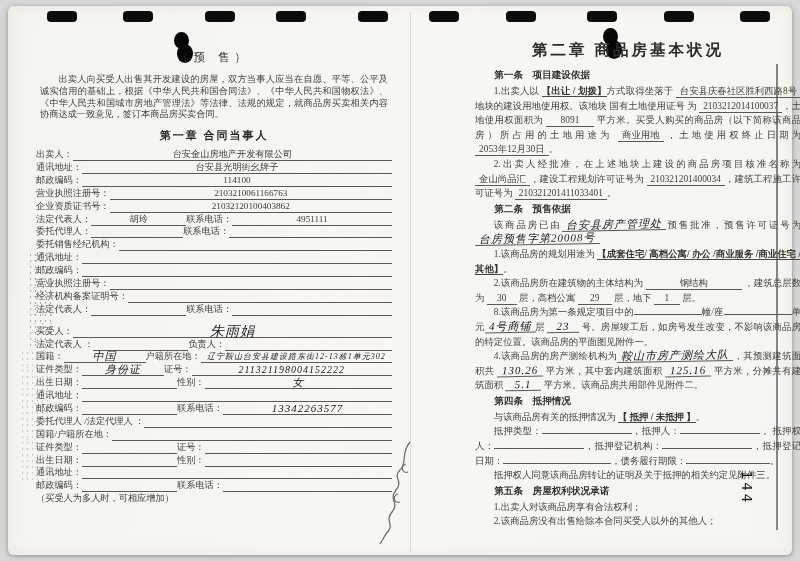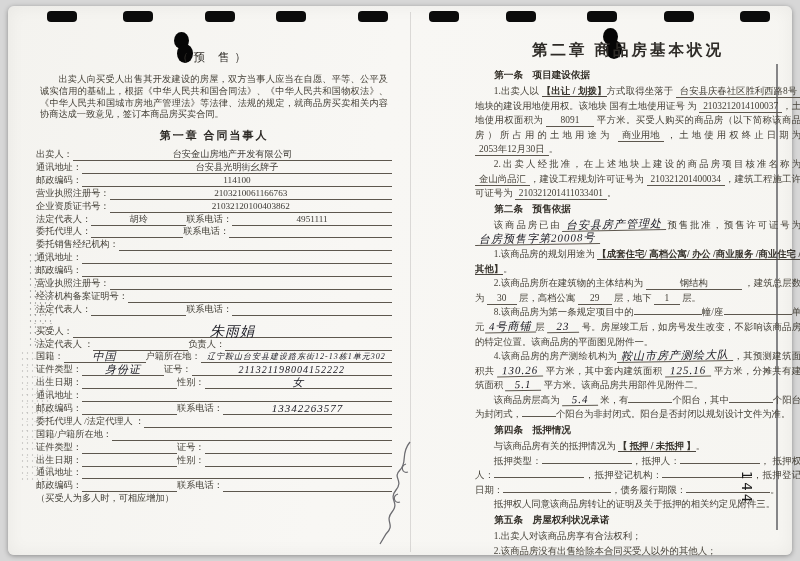--- a/index.html
+++ b/index.html
@@ -231,21 +231,20 @@
       <div class="rbody" id="right-body" style="margin-top:8px;">
           <div class="h3"><span class="t b">第一条　项目建设依据</span></div>
           <div class="para"><span class="t">1.出卖人以 </span><span class="t bx">【出让 / 划拨】</span><span class="t">方式取得坐落于 </span><span class="v u">台安县庆春社区胜利西路8号</span><span class="t"> 地块的建设用地使用权。该地块 国有土地使用证号 为 </span><span class="v u">2103212014100037</span><span class="t">，土地使用权面积为 </span><span class="v u" style="width: 40px;">8091</span><span class="t"> 平方米。买受人购买的商品房（以下简称该商品房）所占用的土地用途为 </span><span class="v u">商业用地</span><span class="t">，土地使用权终止日期为 </span><span class="v u">2053年12月30日</span><span class="t">。</span></div>
           <div class="para"><span class="t">2.出卖人经批准，在上述地块上建设的商品房项目核准名称为 </span><span class="v u">金山尚品汇</span><span class="t">，建设工程规划许可证号为 </span><span class="v u">210321201400034</span><span class="t">，建筑工程施工许可证号为 </span><span class="v u">210321201411033401</span><span class="t">。</span></div>
           <div class="h3"><span class="t b">第二条　预售依据</span></div>
           <div class="para"><span class="t">该商品房已由</span><span class="v u hw">台安县房产管理处</span><span class="t">预售批准，预售许可证号为</span><span class="v u hw">台房预售字第20008号</span></div>
           <div class="para"><span class="t">1.该商品房的规划用途为 </span><span class="t bx">【成套住宅/ 高档公寓/ 办公 /商业服务 /商业住宅 / 其他】</span><span class="t">。</span></div>
           <div class="para"><span class="t">2.该商品房所在建筑物的主体结构为 </span><span class="v u" style="width: 88px;">钢结构</span><span class="t"> ，建筑总层数为 </span><span class="v u" style="width: 22px;">30</span><span class="t"> 层，高档公寓 </span><span class="v u" style="width: 26px;">29</span><span class="t"> 层，地下 </span><span class="v u" style="width: 18px;">1</span><span class="t"> 层。</span></div>
           <div class="para"><span class="t">8.该商品房为第一条规定项目中的</span><span class="bl" style="width: 68px;"></span><span class="t">幢/座</span><span class="bl" style="width: 68px;"></span><span class="t">单元</span><span class="v u hw">4号商铺</span><span class="t">层 </span><span class="v u hw" style="width: 24px;">23</span><span class="t"> 号。房屋竣工后，如房号发生改变，不影响该商品房的特定位置。该商品房的平面图见附件一。</span></div>
           <div class="para"><span class="t">4.该商品房的房产测绘机构为</span><span class="v u hw">鞍山市房产测绘大队</span><span class="t">，其预测建筑面积共 </span><span class="v u hw" style="width: 38px;">130.26</span><span class="t"> 平方米，其中套内建筑面积 </span><span class="v u hw" style="width: 38px;">125.16</span><span class="t"> 平方米，分摊共有建筑面积 </span><span class="v u hw" style="width: 28px;">5.1</span><span class="t"> 平方米。该商品房共用部件见附件二。</span></div>
-          <div class="para"><span class="t">该商品房层高为 </span><span class="v u hw" style="width: 28px;">5.4</span><span class="t"> 米，有</span><span class="bl" style="width: 44px;"></span><span class="t">个阳台，其中</span><span class="bl" style="width: 44px;"></span><span class="t">个阳台为封闭式，</span><span class="bl" style="width: 34px;"></span><span class="t">个阳台为非封闭式。阳台是否封闭以规划设计文件为准。</span></div>
           <div class="h3"><span class="t b">第四条　抵押情况</span></div>
           <div class="para"><span class="t">与该商品房有关的抵押情况为 </span><span class="t bx">【 抵押 / 未抵押 】</span><span class="t">。</span></div>
           <div class="para"><span class="t">抵押类型：</span><span class="bl" style="width: 90px;"></span><span class="t">，抵押人：</span><span class="bl" style="width: 80px;"></span><span class="t">， 抵押权人：</span><span class="bl" style="width: 90px;"></span><span class="t">，抵押登记机构：</span><span class="bl" style="width: 90px;"></span><span class="t">，抵押登记日期：</span><span class="bl" style="width: 108px;"></span><span class="t">，债务履行期限：</span><span class="bl" style="width: 84px;"></span><span class="t">。</span></div>
           <div class="para"><span class="t">抵押权人同意该商品房转让的证明及关于抵押的相关约定见附件三。</span></div>
           <div class="h3"><span class="t b">第五条　房屋权利状况承诺</span></div>
           <div class="para"><span class="t">1.出卖人对该商品房享有合法权利；</span></div>
           <div class="para"><span class="t">2.该商品房没有出售给除本合同买受人以外的其他人；</span></div>
         </div>
     </div>
 

